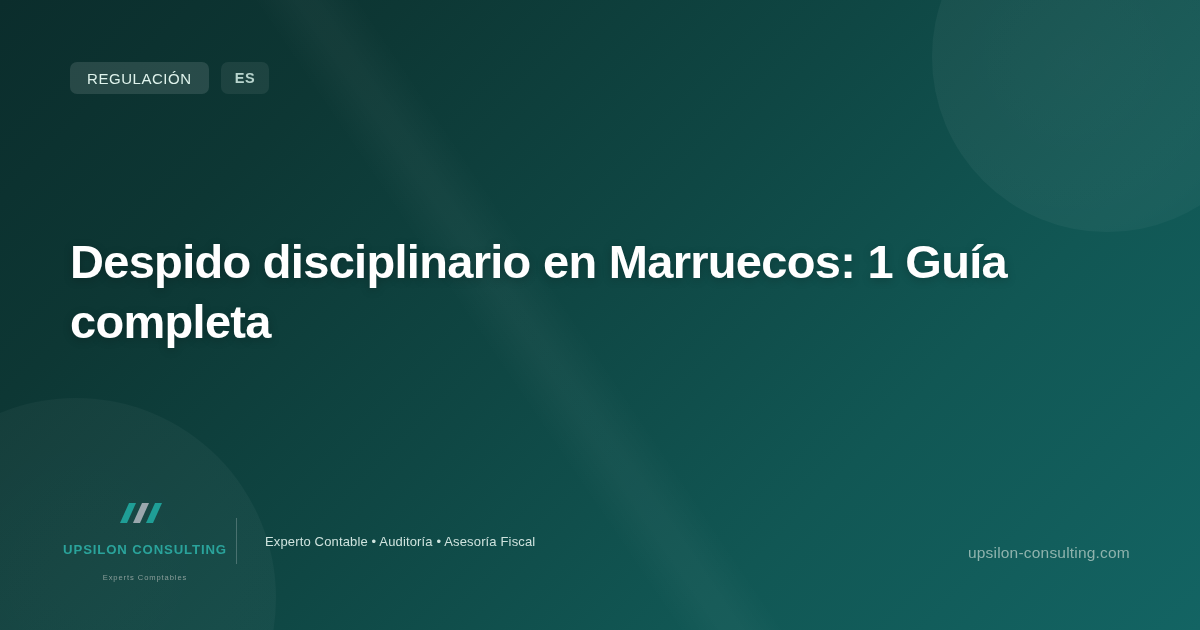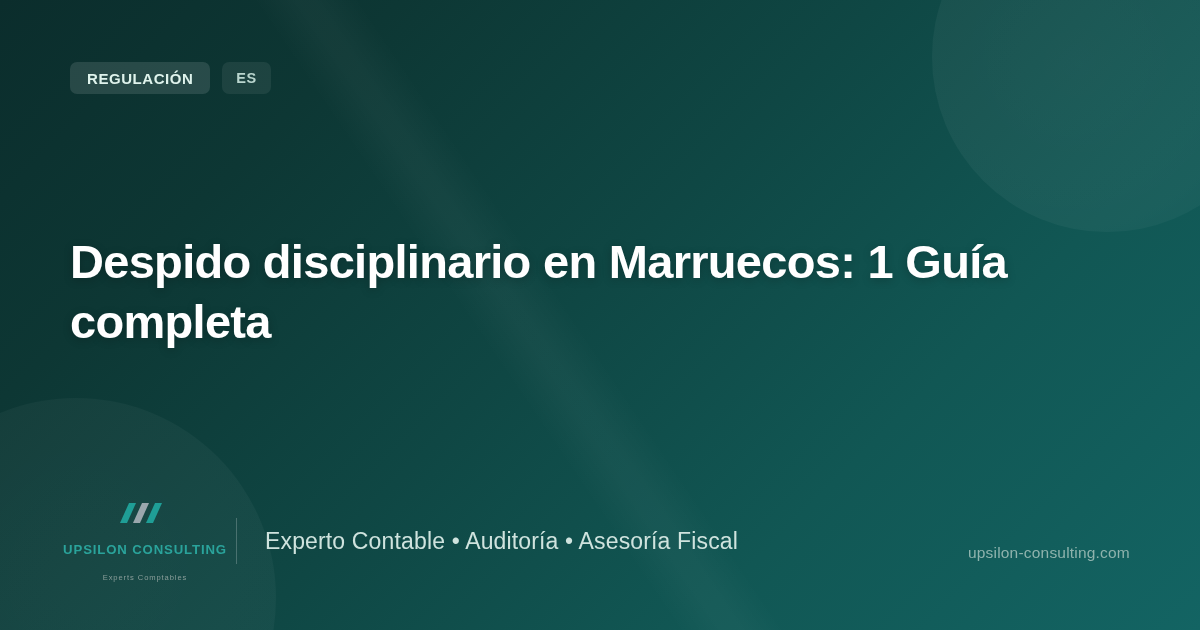--- a/index.html
+++ b/index.html
@@ -97,21 +97,21 @@
     height:32px;
     border-radius:7px;
     letter-spacing:0.55px;
   }
 
   .badge-category {
     padding:0 17px;
     background:rgba(255,255,255,0.118);
     color:#dff3ec;
     font-size:15px;
-    font-weight:bold;
+    font-weight:normal;
   }
 
   .badge-lang {
     padding:0 14px;
     background:rgba(255,255,255,0.072);
     color:#b9d5ce;
     font-size:14.5px;
     font-weight:bold;
   }
 
@@ -170,21 +170,21 @@
 
   .divider {
     width:1px;
     height:46px;
     margin:0 28px 0 16px;
     background:rgba(255,255,255,0.22);
   }
 
   .tagline {
     color:#cfe3de;
-    font-size:23px;
+    font-size:13px;
     letter-spacing:0.15px;
     white-space:nowrap;
   }
 
   .site-url {
     margin-left:auto;
     color:#8fb3ad;
     font-size:15.5px;
     letter-spacing:0.2px;
     white-space:nowrap;

